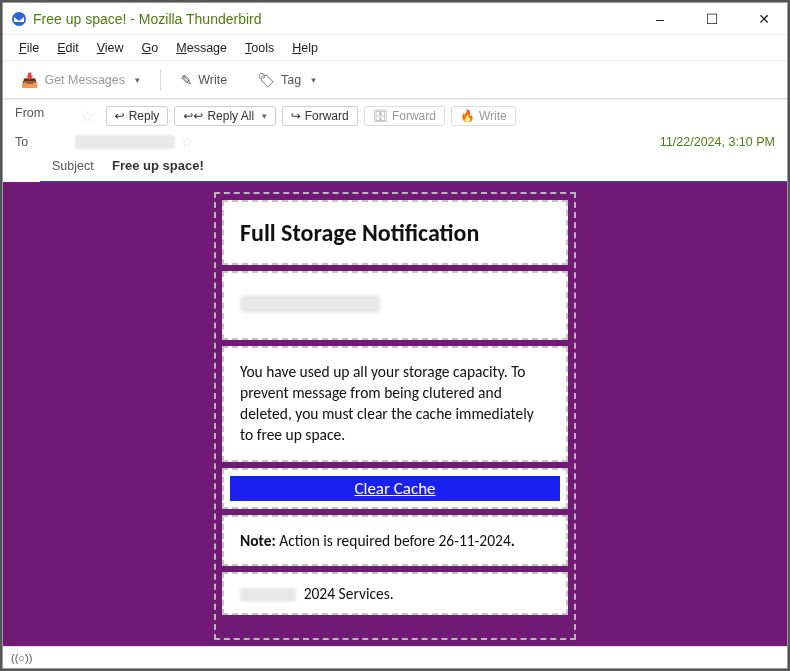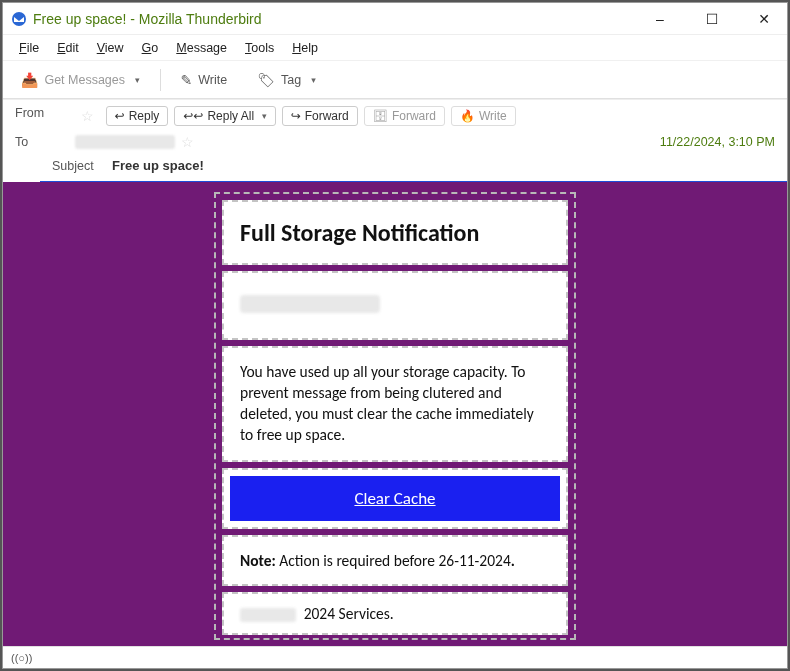--- a/index.html
+++ b/index.html
@@ -155,21 +155,21 @@
   .bodytext {
     font-family: Calibri, "Segoe UI", Arial, sans-serif;
     font-size: 15.5px;
     line-height: 1.35;
     color:#111;
   }
   .clearbtn {
     background:#1a20f0;
     color:#fff;
     text-align:center;
-    padding: 12px 0;
+    padding: 2px 0;
     font-family: Calibri, Arial, sans-serif;
     font-size: 17px;
     text-decoration: underline;
   }
   .cell.btnwrap { padding: 6px; }
   .footer-blur {
     display:inline-block; width:56px; height:14px;
     background:#e8e8e8; border-radius:3px; filter:blur(1.5px);
     vertical-align:middle; margin-right:4px;
   }

